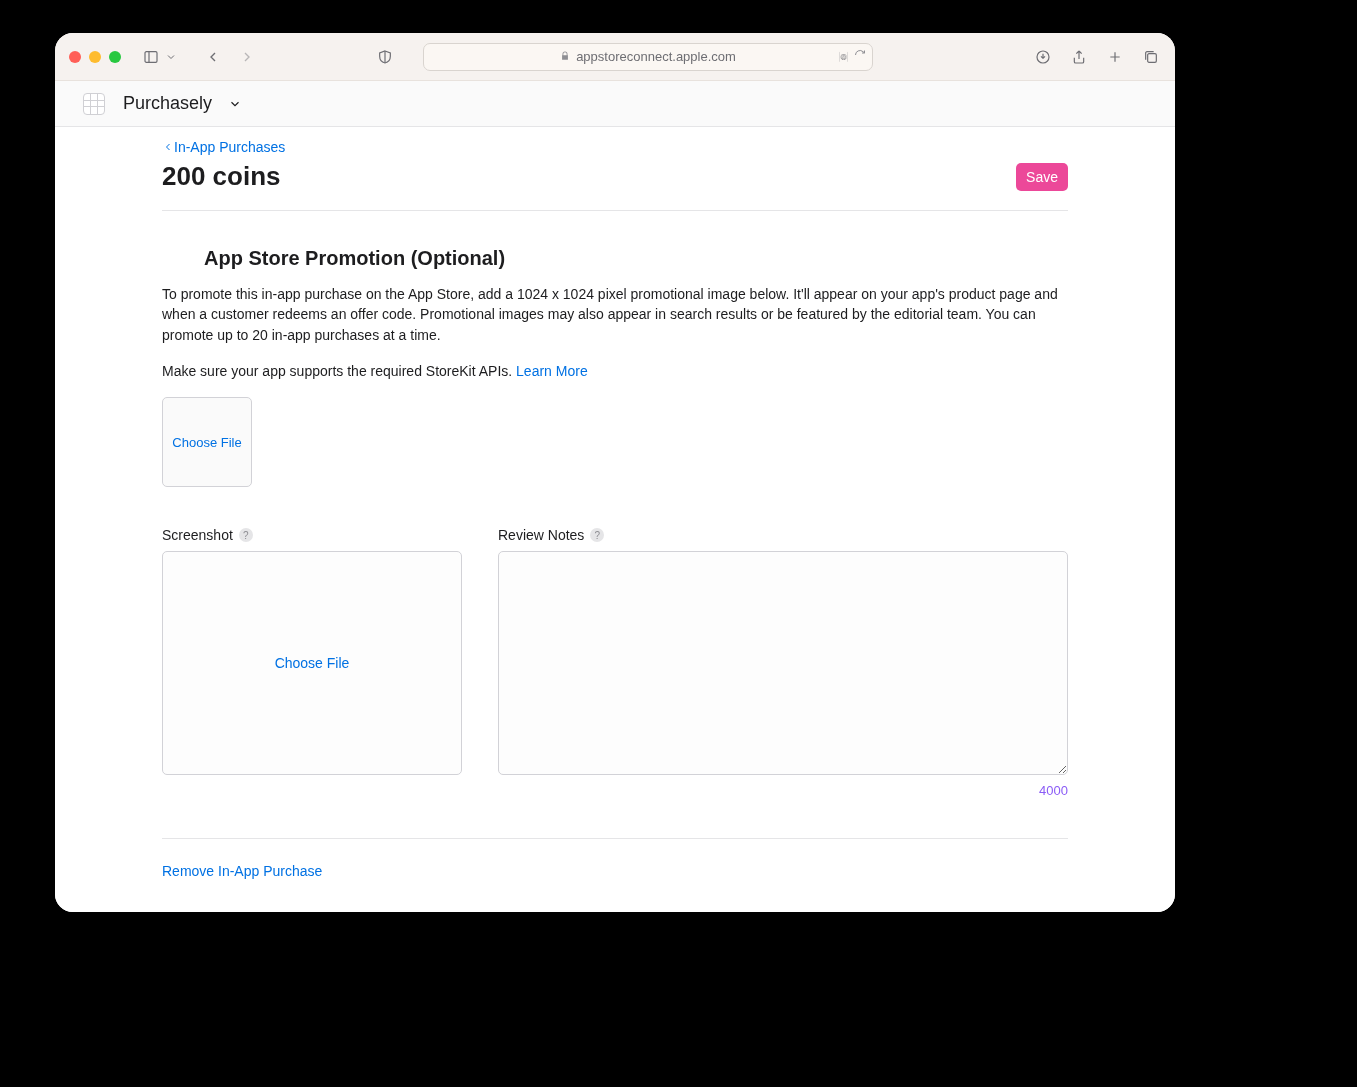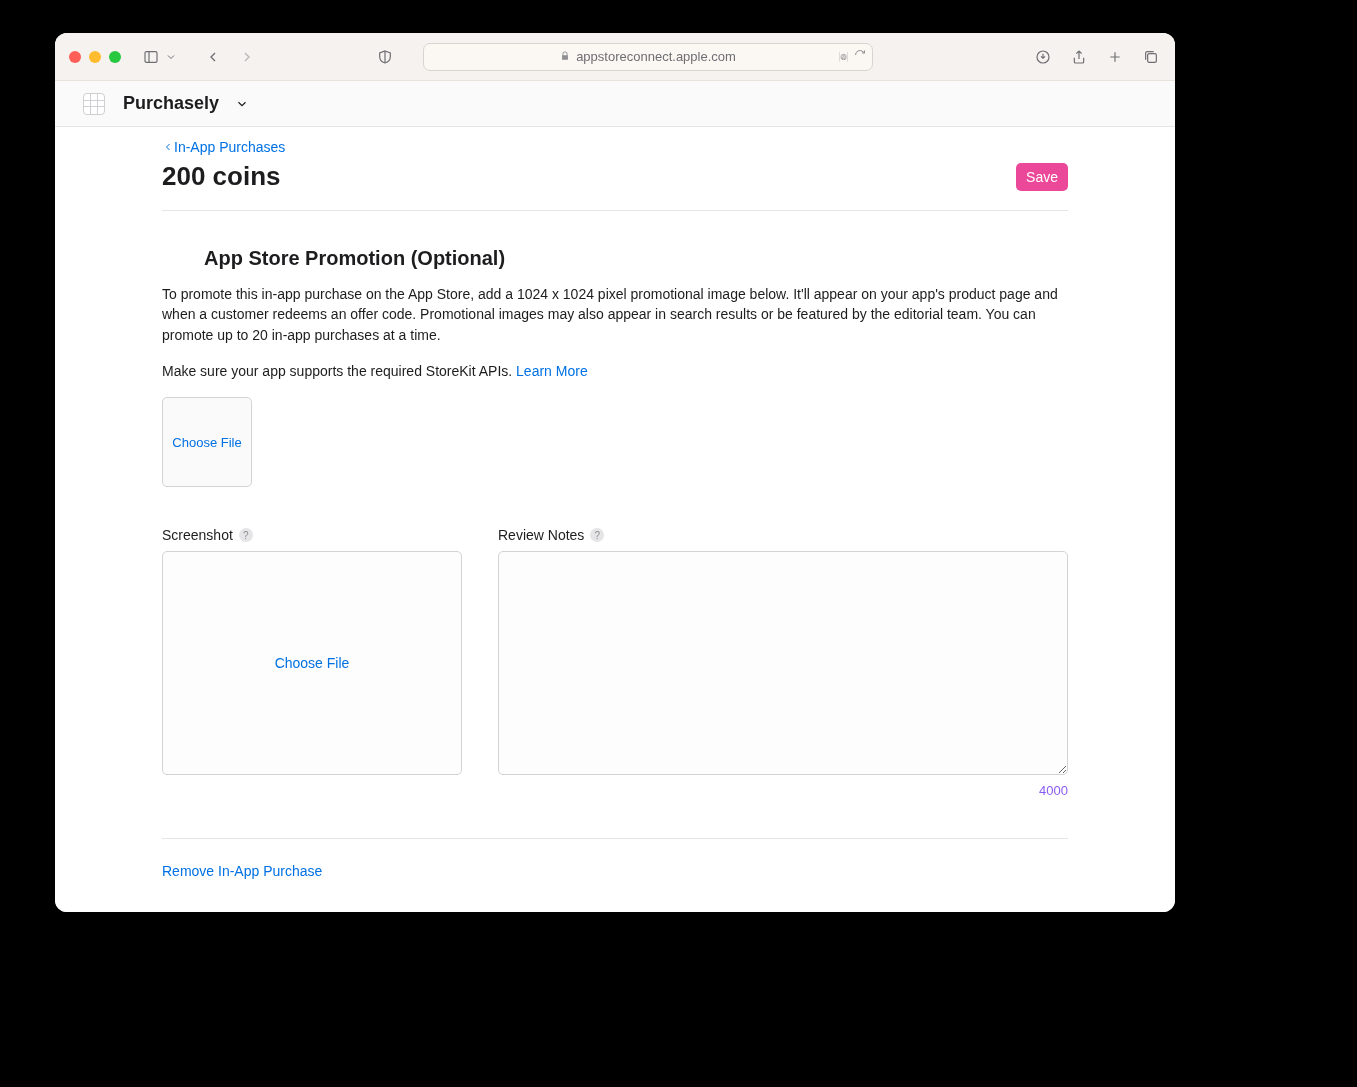--- a/index.html
+++ b/index.html
@@ -12,21 +12,21 @@
     font-size: 14px;
     color: #1d1d1f;
   }
   .window {
     position: absolute;
     left: 55px;
     top: 33px;
     width: 1120px;
     height: 879px;
     background: #fff;
-    border-radius: 12px;
+    border-radius: 18px;
     overflow: hidden;
     box-shadow: 0 20px 60px rgba(0,0,0,0.5);
     display: flex;
     flex-direction: column;
   }
 
   
   .toolbar {
     height: 48px;
     background: #f6f2ef;
@@ -92,21 +92,21 @@
     border:1px solid #d0d0d4;
     border-radius:4px;
     background:
       linear-gradient(#d0d0d4,#d0d0d4) 33% 0/1px 100% no-repeat,
       linear-gradient(#d0d0d4,#d0d0d4) 66% 0/1px 100% no-repeat,
       linear-gradient(#d0d0d4,#d0d0d4) 0 33%/100% 1px no-repeat,
       linear-gradient(#d0d0d4,#d0d0d4) 0 66%/100% 1px no-repeat,
       #fff;
   }
   .app-name {
-    font-size:18px; font-weight:700; display:flex; align-items:center; gap:16px;
+    font-size:18px; font-weight:400; display:flex; align-items:center; gap:16px;
   }
   .app-name svg { width:14px; height:14px; }
   .app-tabs { display:flex; gap:20px; margin-left:6px; }
   .app-tab {
     font-size:15px;
     color:#0071e3;
     padding: 12px 0 11px;
     cursor:pointer;
   }
   .app-tab.active {

